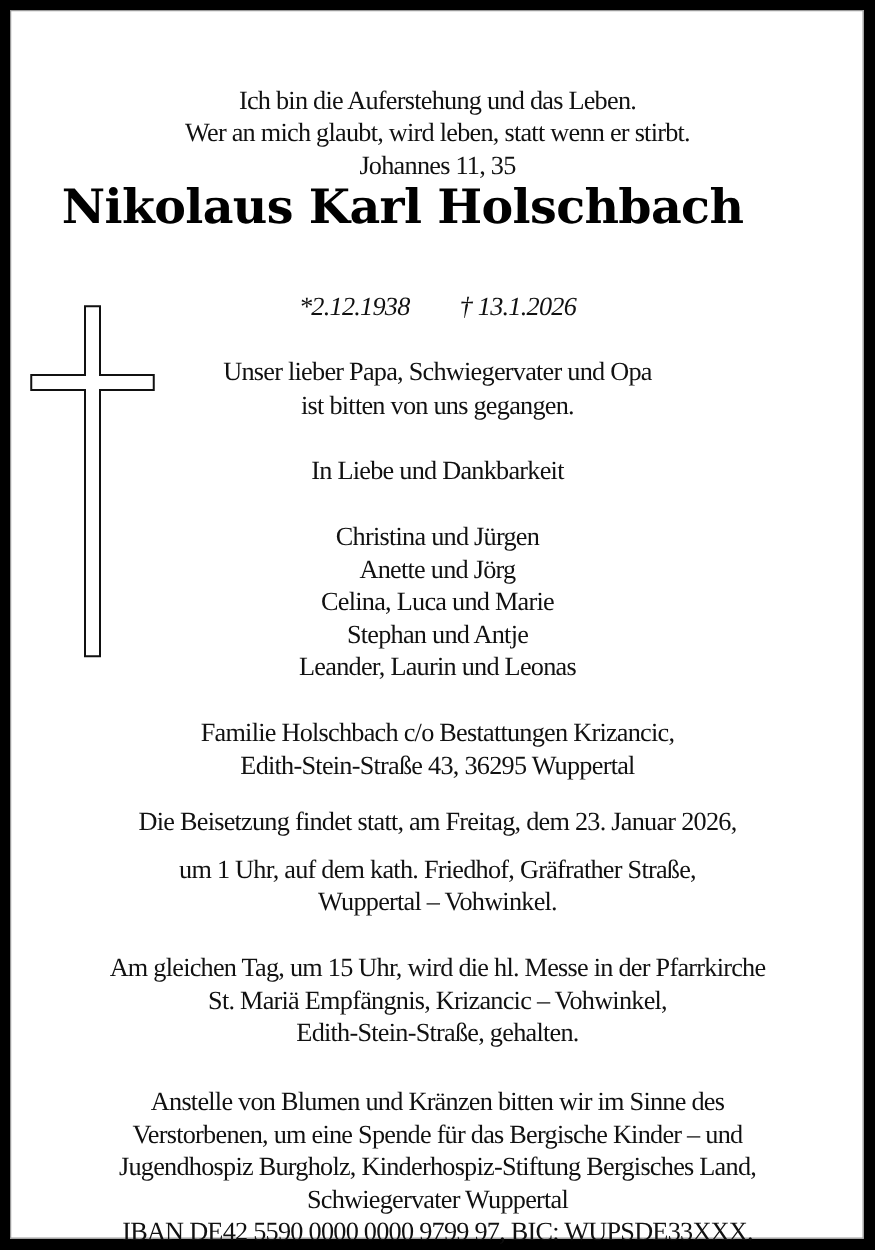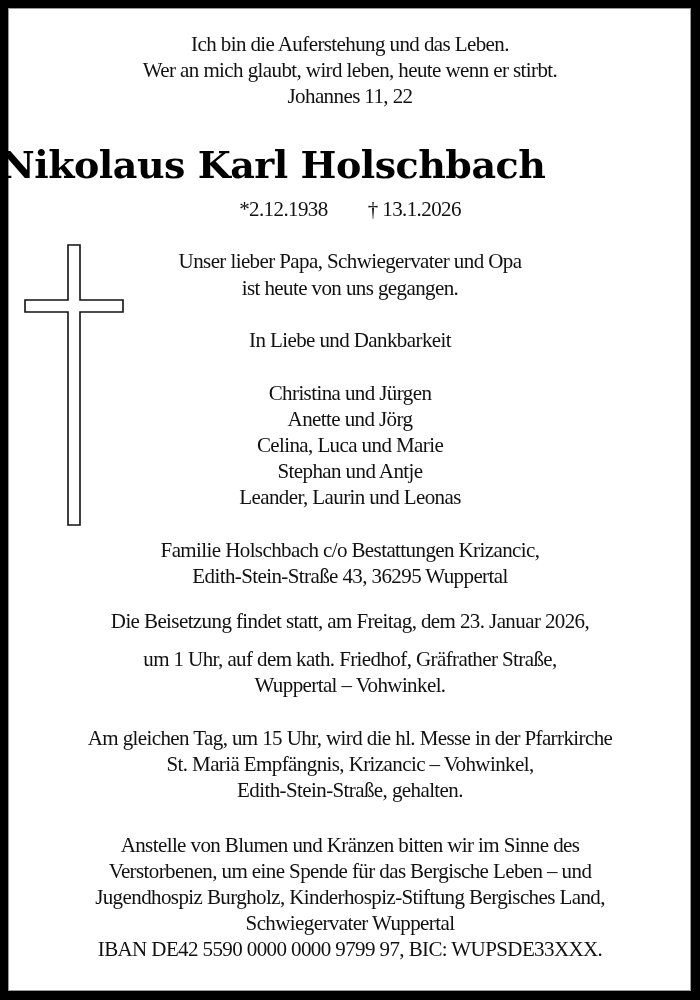--- a/index.html
+++ b/index.html
@@ -8,58 +8,58 @@
     position: relative; overflow: hidden;
   }
   .frame {
     position: absolute; left: 8px; top: 8px; width: 683px; height: 983px;
     background: #fff; border: 1px solid #9a9a9a; box-sizing: border-box;
   }
   .line {
     position: absolute; left: 0; width: 700px; text-align: center;
     font-family: "Liberation Serif", "DejaVu Serif", serif;
     font-size: 21px; color: #111; line-height: 26px; white-space: nowrap;
-    letter-spacing: -0.6px; word-spacing: 0px;
+    letter-spacing: -0.6px; word-spacing: 0px; margin-top: 36px;
   }
   .name {
-    position: absolute; left: 0; width: 644px; text-align: left;
+    position: absolute; left: 0; width: 644px; text-align: center;
     font-family: "DejaVu Serif", "Liberation Serif", serif;
     font-weight: bold; font-size: 38px; color: #000; line-height: 50px;
     white-space: nowrap; letter-spacing: -0.5px;
   }
-  .dates { word-spacing: 0; }
+  .dates { word-spacing: 0; font-style: italic; }
   .dates .gap { display: inline-block; width: 40px; }
   .cross {
     position: absolute; left: 18px; top: 240px; width: 112px; height: 290px;
   }
 </style>
 </head>
 <body>
 
 <div class="frame"></div>
 
 <div>
   <div class="line" style="top:31px">Ich bin die Auferstehung und das Leben.</div>
-  <div class="line" style="top:57px">Wer an mich glaubt, wird leben, heute wenn er stirbt.</div>
-  <div class="line" style="top:83px">Johannes 11, 22</div>
+  <div class="line" style="top:57px">Wer an mich glaubt, wird leben, statt wenn er stirbt.</div>
+  <div class="line" style="top:83px">Johannes 11, 35</div>
 </div>
 
 <div class="name" style="top:140px">Nikolaus Karl Holschbach</div>
 
 <div class="line dates" style="top:196px">
   <span>*2.12.1938</span><span class="gap"></span><span>†</span> <span>13.1.2026</span>
 </div>
 
 <svg class="cross" viewBox="0 0 112 290">
   <path d="M50 5 H62 V60 H105 V72 H62 V285 H50 V72 H7 V60 H50 Z" fill="#fff" stroke="#111" stroke-width="1.6" stroke-linejoin="miter"></path>
 </svg>
 
 <div>
   <div class="line" style="top:248px">Unser lieber Papa, Schwiegervater und Opa</div>
-  <div class="line" style="top:275px">ist heute von uns gegangen.</div>
+  <div class="line" style="top:275px">ist bitten von uns gegangen.</div>
 </div>
 
 <div class="line" style="top:327px">In Liebe und Dankbarkeit</div>
 
 <div>
   <div class="line" style="top:380px">Christina und Jürgen</div>
   <div class="line" style="top:406px">Anette und Jörg</div>
   <div class="line" style="top:432px">Celina, Luca und Marie</div>
   <div class="line" style="top:458px">Stephan und Antje</div>
   <div class="line" style="top:484px">Leander, Laurin und Leonas</div>
@@ -77,17 +77,17 @@
 </div>
 
 <div>
   <div class="line" style="top:725px">Am gleichen Tag, um 15 Uhr, wird die hl. Messe in der Pfarrkirche</div>
   <div class="line" style="top:751px">St. Mariä Empfängnis, Krizancic – Vohwinkel,</div>
   <div class="line" style="top:777px">Edith-Stein-Straße, gehalten.</div>
 </div>
 
 <div>
   <div class="line" style="top:832px">Anstelle von Blumen und Kränzen bitten wir im Sinne des</div>
-  <div class="line" style="top:858px">Verstorbenen, um eine Spende für das Bergische Leben – und</div>
+  <div class="line" style="top:858px">Verstorbenen, um eine Spende für das Bergische Kinder – und</div>
   <div class="line" style="top:884px">Jugendhospiz Burgholz, Kinderhospiz-Stiftung Bergisches Land,</div>
   <div class="line" style="top:910px">Schwiegervater Wuppertal</div>
   <div class="line" style="top:936px">IBAN DE42 5590 0000 0000 9799 97, BIC: WUPSDE33XXX.</div>
 </div>
 
 </body></html>

